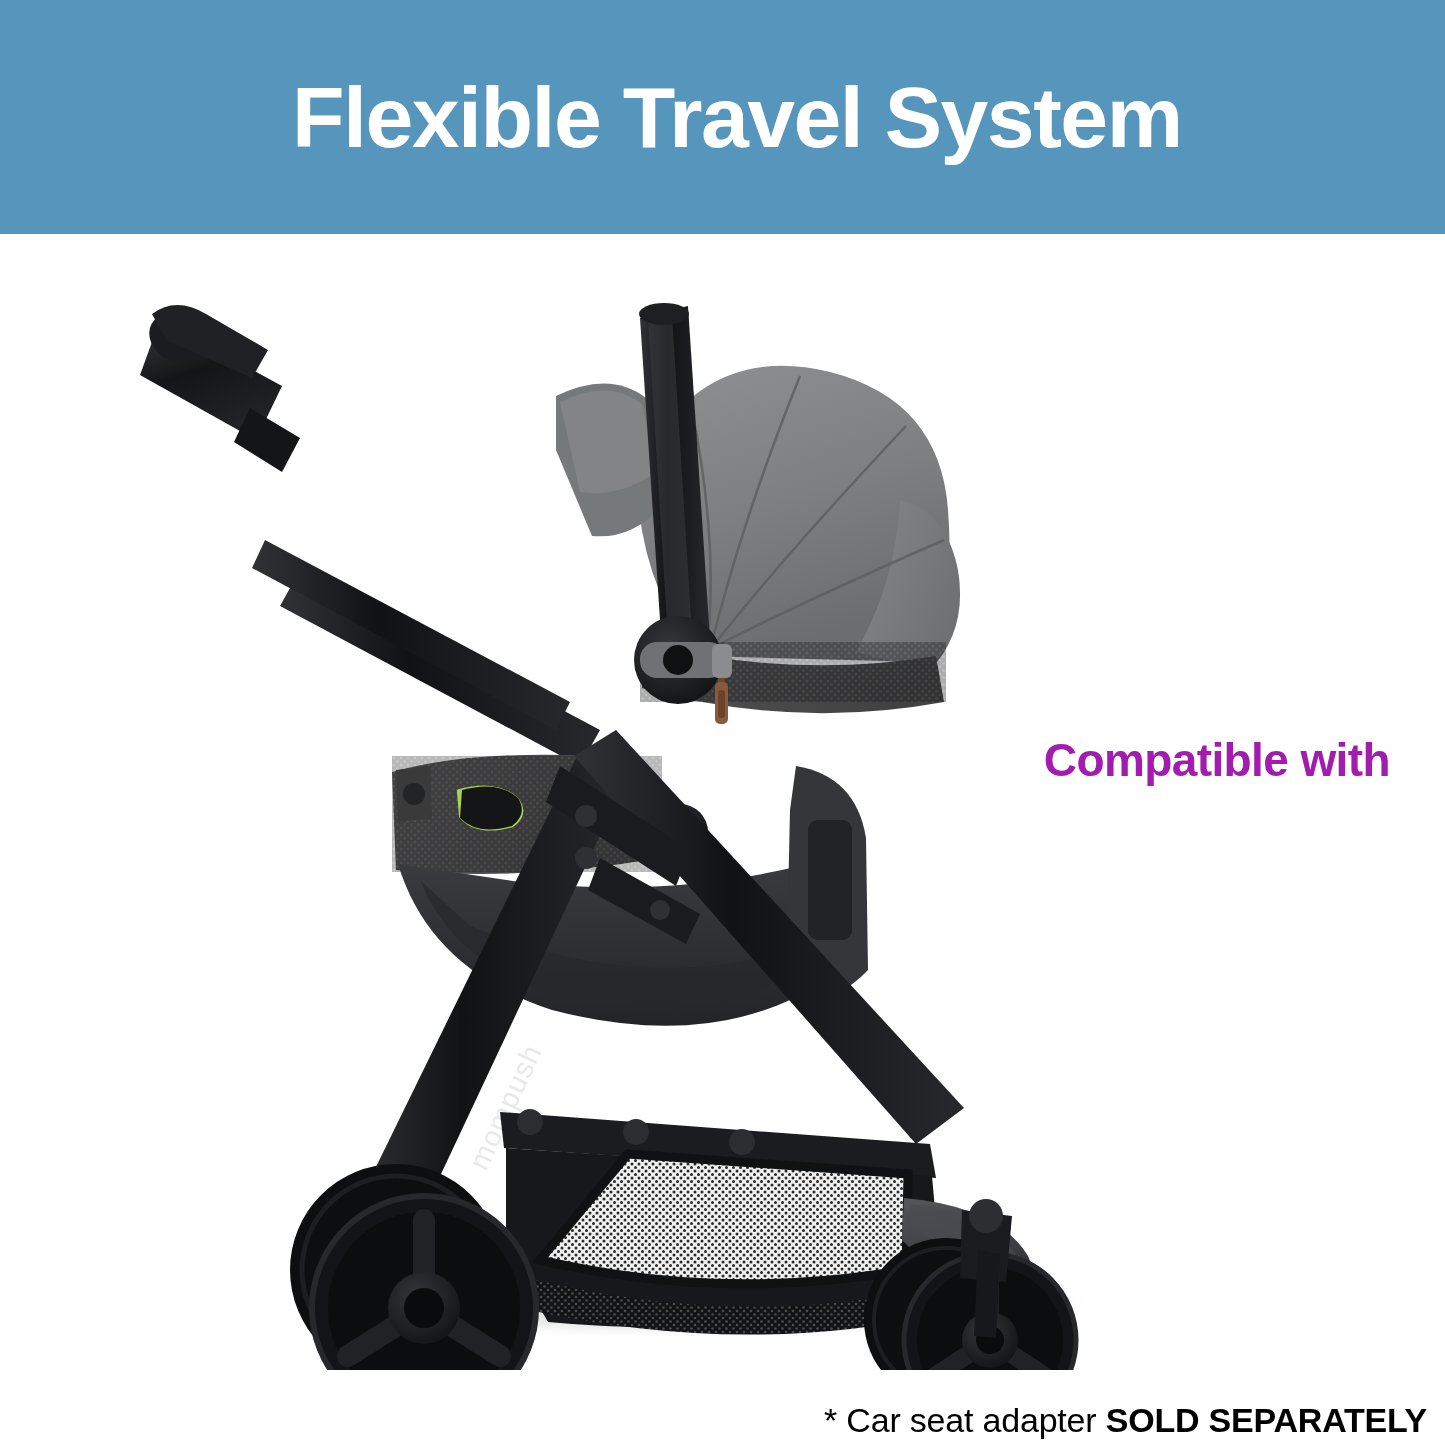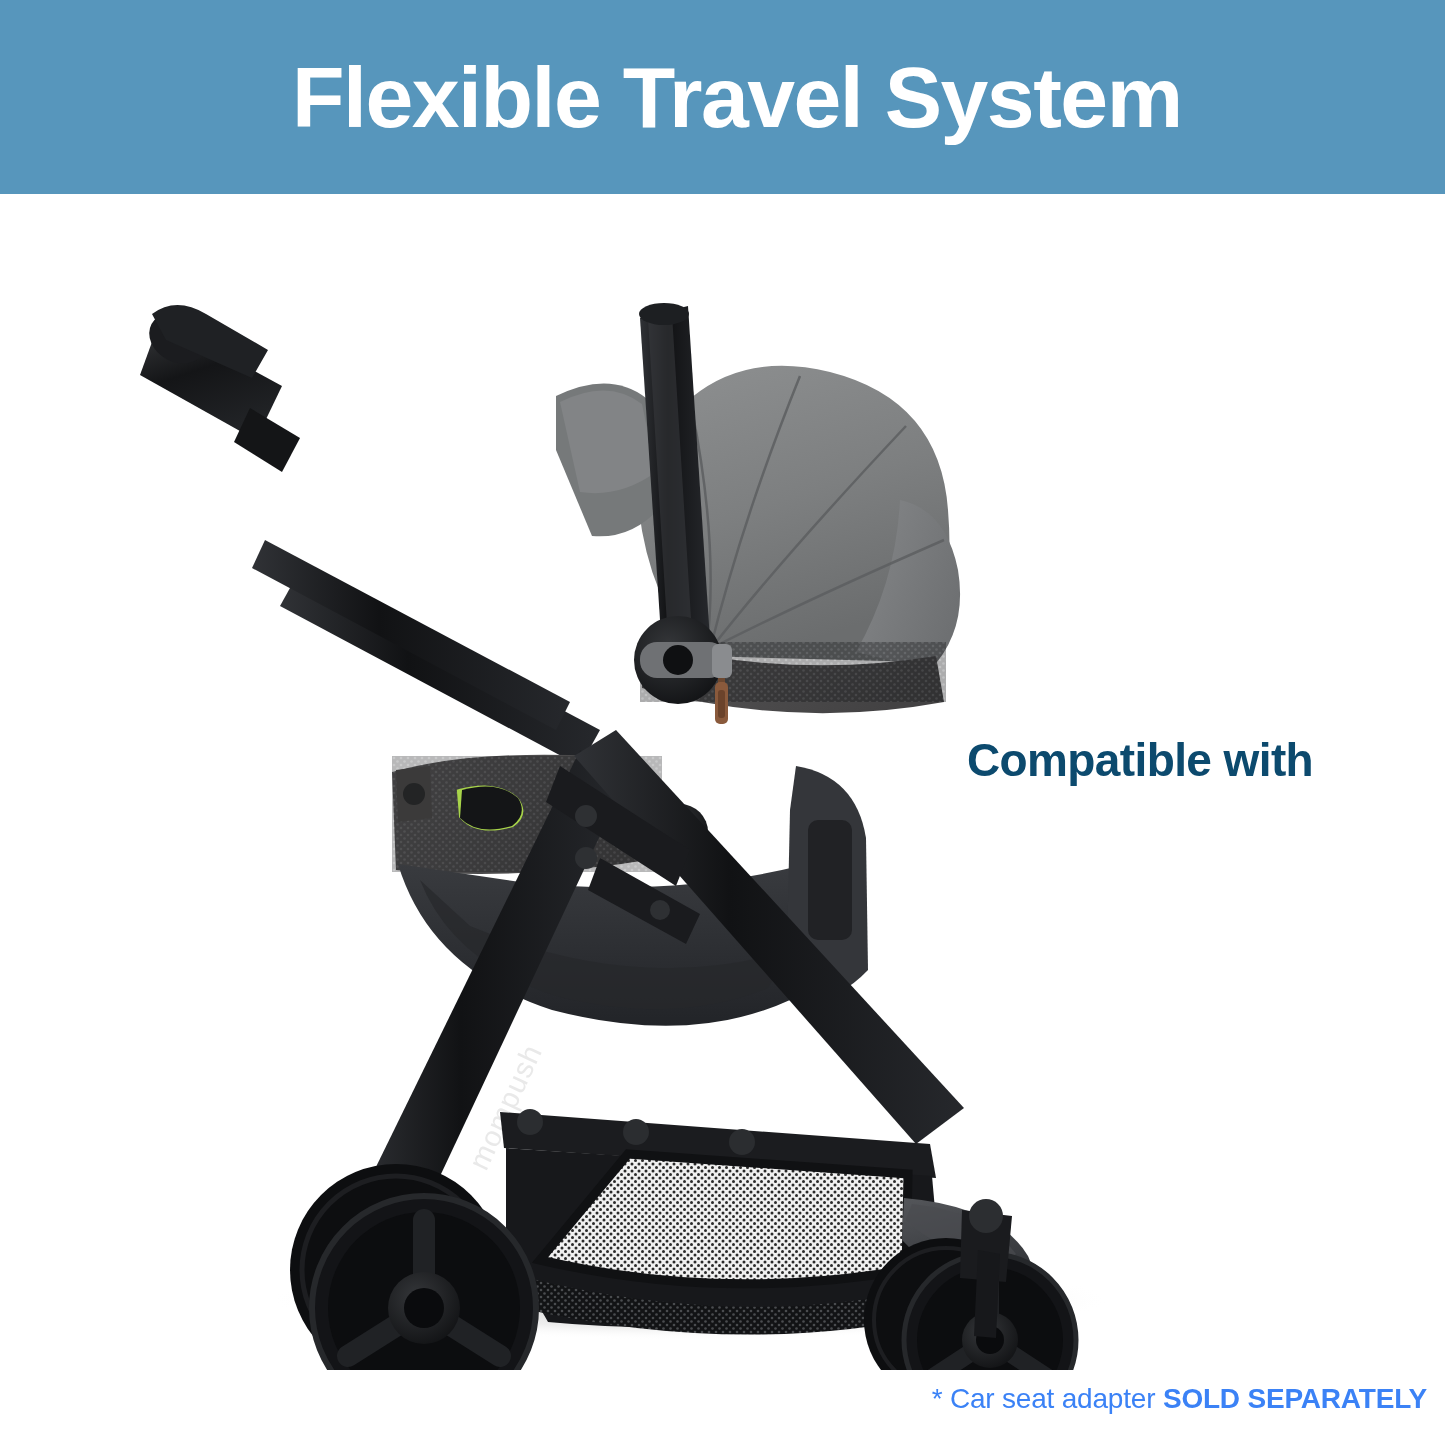--- a/index.html
+++ b/index.html
@@ -17,57 +17,57 @@
     background: #ffffff;
     overflow: hidden;
   }
 
   
   .header-band {
     position: absolute;
     left: 0;
     top: 0;
     width: 1445px;
-    height: 194px;
+    height: 234px;
     background: #5796bc;
     display: flex;
     align-items: center;
   }
   .header-title {
     margin-left: 292px;
     color: #ffffff;
     font-size: 86px;
     font-weight: 600;
     letter-spacing: -1.5px;
     line-height: 1;
     white-space: nowrap;
   }
 
   
   .callout {
     position: absolute;
     left: 890px;
     top: 732px;
     width: 500px;
-    text-align: center;
-    color: #0c4a6e;
+    text-align: right;
+    color: #a21caf;
     font-size: 46px;
     font-weight: 600;
     line-height: 1.26;
     letter-spacing: -0.6px;
   }
   .callout-line { display: block; white-space: nowrap; }
 
   
   .footer-note {
     position: absolute;
     right: 18px;
-    bottom: 30px;
-    font-size: 28px;
-    color: #3b82f6;
+    bottom: 5px;
+    font-size: 34px;
+    color: #000000;
     white-space: nowrap;
     letter-spacing: -0.2px;
   }
   .footer-light { font-weight: 300; }
   .footer-bold  { font-weight: 700; }
 
   
   .product {
     position: absolute;
     left: 0;

